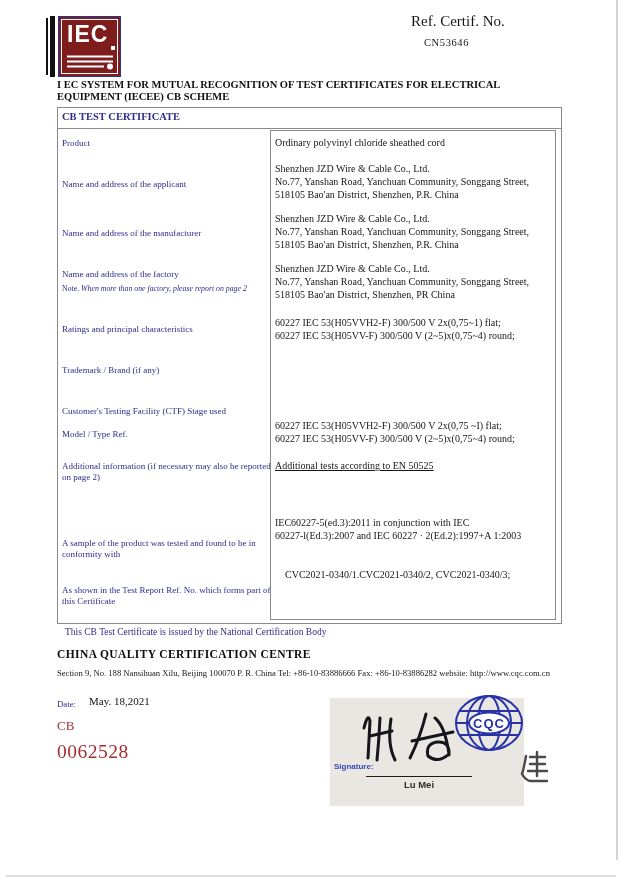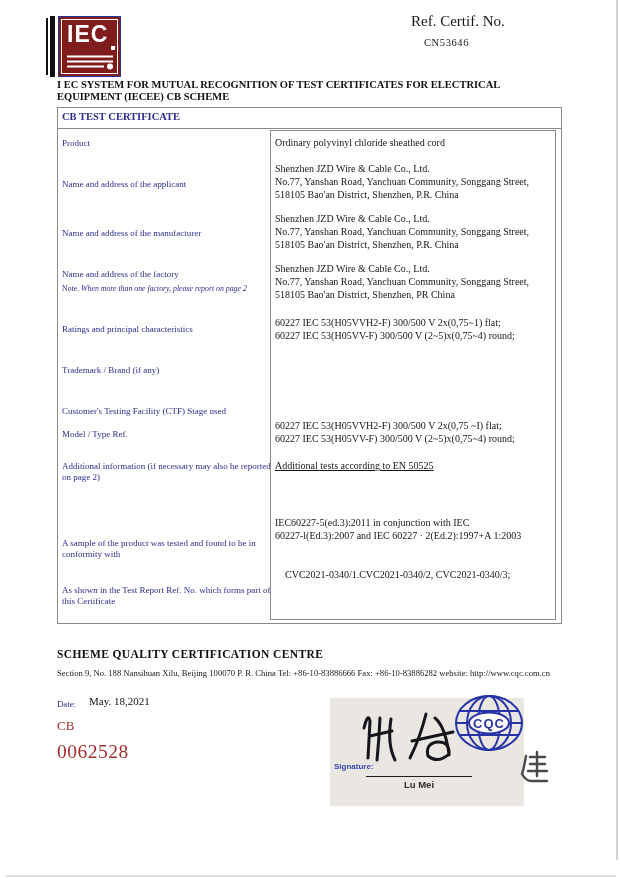--- a/index.html
+++ b/index.html
@@ -160,21 +160,22 @@
 
       <div class="val v-conformity">
         <div>IEC60227-5(ed.3):2011 in conjunction with IEC</div>
         <div>60227-l(Ed.3):2007 and IEC 60227 · 2(Ed.2):1997+A 1:2003</div>
       </div>
 
       <div class="val v-testreport">CVC2021-0340/1.CVC2021-0340/2, CVC2021-0340/3;</div>
     </div>
   </div>
 
-  <div class="ncb-name">SCHEME QUALITY CERTIFICATION CENTRE</div>
+  <div class="issued-note">This CB Test Certificate is issued by the National Certification Body</div>
+  <div class="ncb-name">CHINA QUALITY CERTIFICATION CENTRE</div>
   <div class="ncb-address">Section 9, No. 188 Nansihuan Xilu, Beijing 100070 P. R. China Tel: +86-10-83886666 Fax: +86-10-83886282 website: http://www.cqc.com.cn</div>
 
   <div class="date-label">Date:</div>
   <div class="date-value">May. 18,2021</div>
 
   <div class="cb-line">
     <span class="cb-prefix">CB</span>
     <span class="cb-number">0062528</span>
   </div>
 

